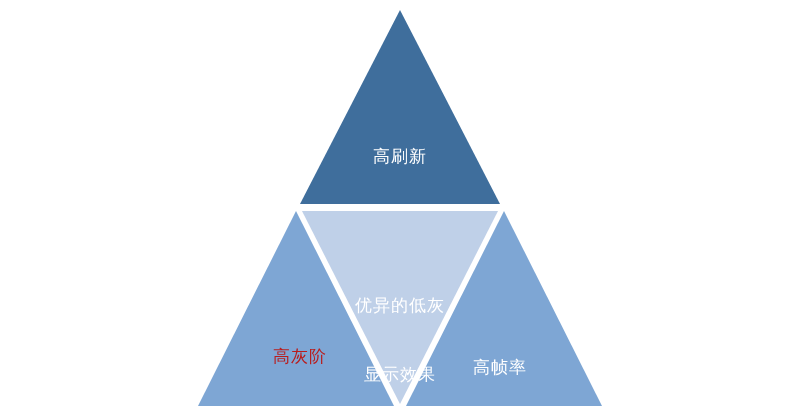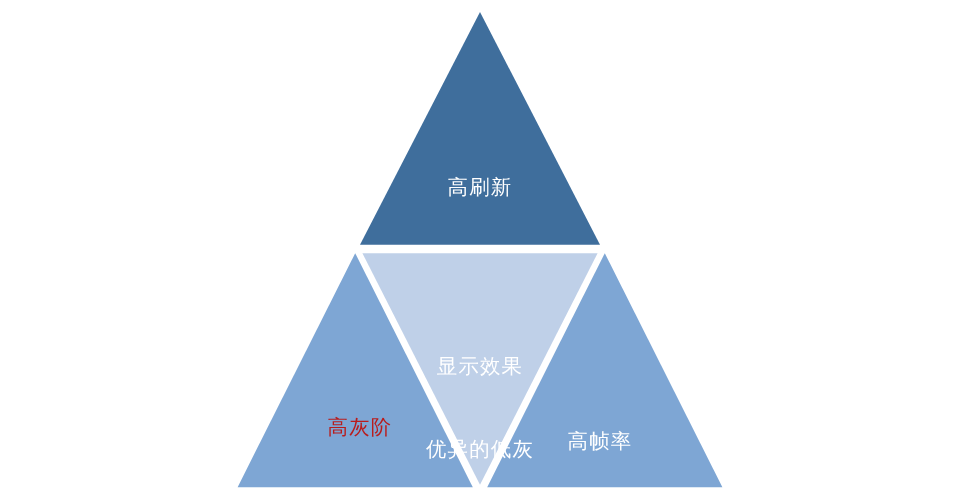--- a/index.html
+++ b/index.html
@@ -75,21 +75,21 @@
     <polygon id="poly-bottom-left" points="296,211 394,406 198,406" fill="#7EA6D4"></polygon>
 
     <polygon id="poly-bottom-right" points="504,211 602,406 406,406" fill="#7EA6D4"></polygon>
 
     <polygon id="poly-center" points="302,211 498,211 400,404" fill="#BFD0E8"></polygon>
   </svg>
 
   <div class="seg-label" id="label-top" style="color: rgb(255, 255, 255);">高刷新</div>
 
   <div class="seg-label" id="label-center" style="color: rgb(255, 255, 255);">
+    <span class="label-line">优异的低灰</span>
     <span class="label-line">显示效果</span>
-    <span class="label-line">优异的低灰</span>
   </div>
 
   <div class="seg-label" id="label-bottom-left" style="color: #b91c1c;">高灰阶</div>
 
   <div class="seg-label" id="label-bottom-right" style="color: rgb(255, 255, 255);">高帧率</div>
 
 </div>
 
 </body></html>

